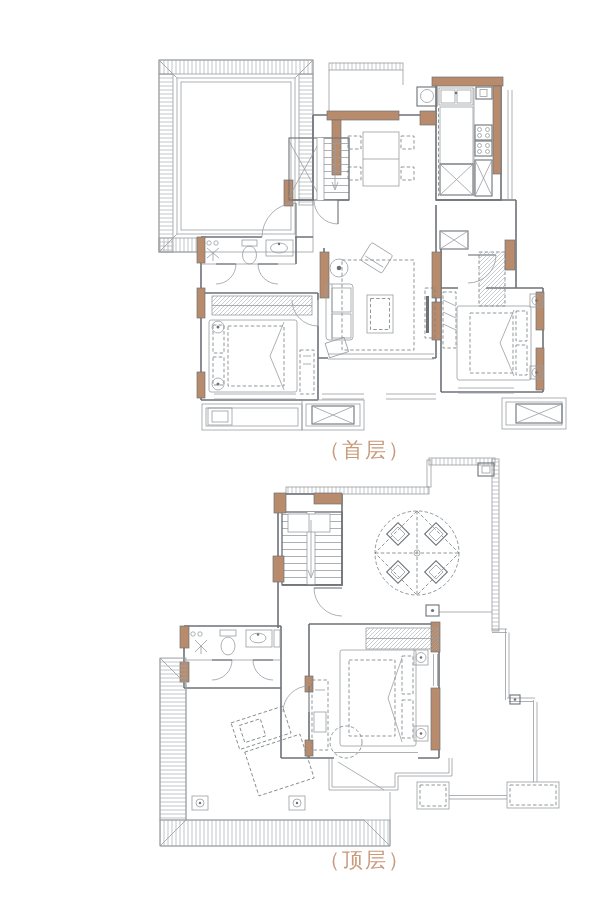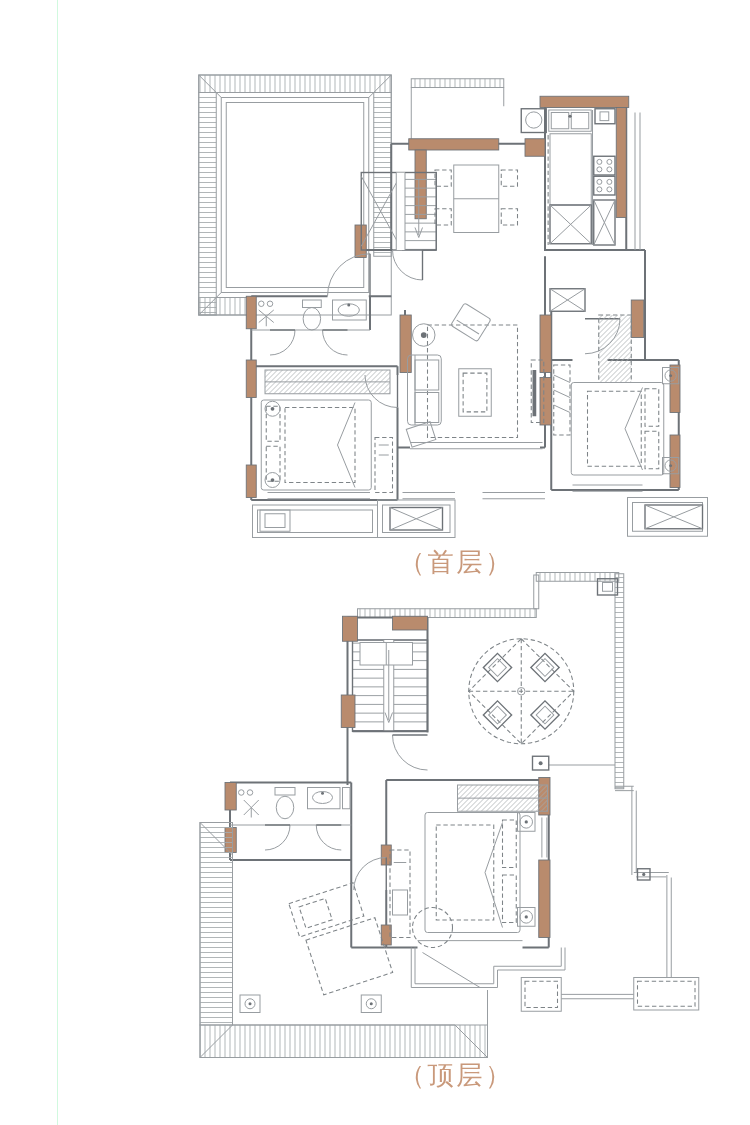--- a/index.html
+++ b/index.html
@@ -1,20 +1,20 @@
 <!DOCTYPE html>
 <html style="--wall: #b98b6d; --line: #6d7277; --thin: #989da1; --dash: #7e8488; --hatch: #a6abae; --labelc: #c9997b;"><head>
 <meta charset="utf-8">
 <style>
   :root{
     --wall:#b98b6d; --line:#6d7277; --thin:#989da1;
     --dash:#7e8488; --hatch:#a6abae; --labelc:#c9997b;
   }
   html,body{margin:0;padding:0;background:#fff;}
-  .stage{width:508px;height:900px;position:relative;background:#86efac;margin:0 auto;}
+  .stage{width:508px;height:900px;position:relative;background:#1d4ed8;margin:0 auto;}
   svg{display:block;}
   .ln{stroke:var(--line);stroke-width:1.6;fill:none;}
   .md{stroke:var(--line);stroke-width:1.1;fill:none;}
   .tn{stroke:var(--thin);stroke-width:0.8;fill:none;}
   .ds{stroke:var(--dash);stroke-width:0.85;fill:none;stroke-dasharray:3.5 2.2;}
   .br{fill:var(--wall);stroke:var(--line);stroke-width:0.7;}
   .wh{fill:#fff;stroke:none;}
   .dot{fill:var(--line);stroke:none;}
   .flabel{fill:var(--labelc);font-family:"Liberation Sans","DejaVu Sans",sans-serif;
           font-size:21px;letter-spacing:2px;text-anchor:middle;}

